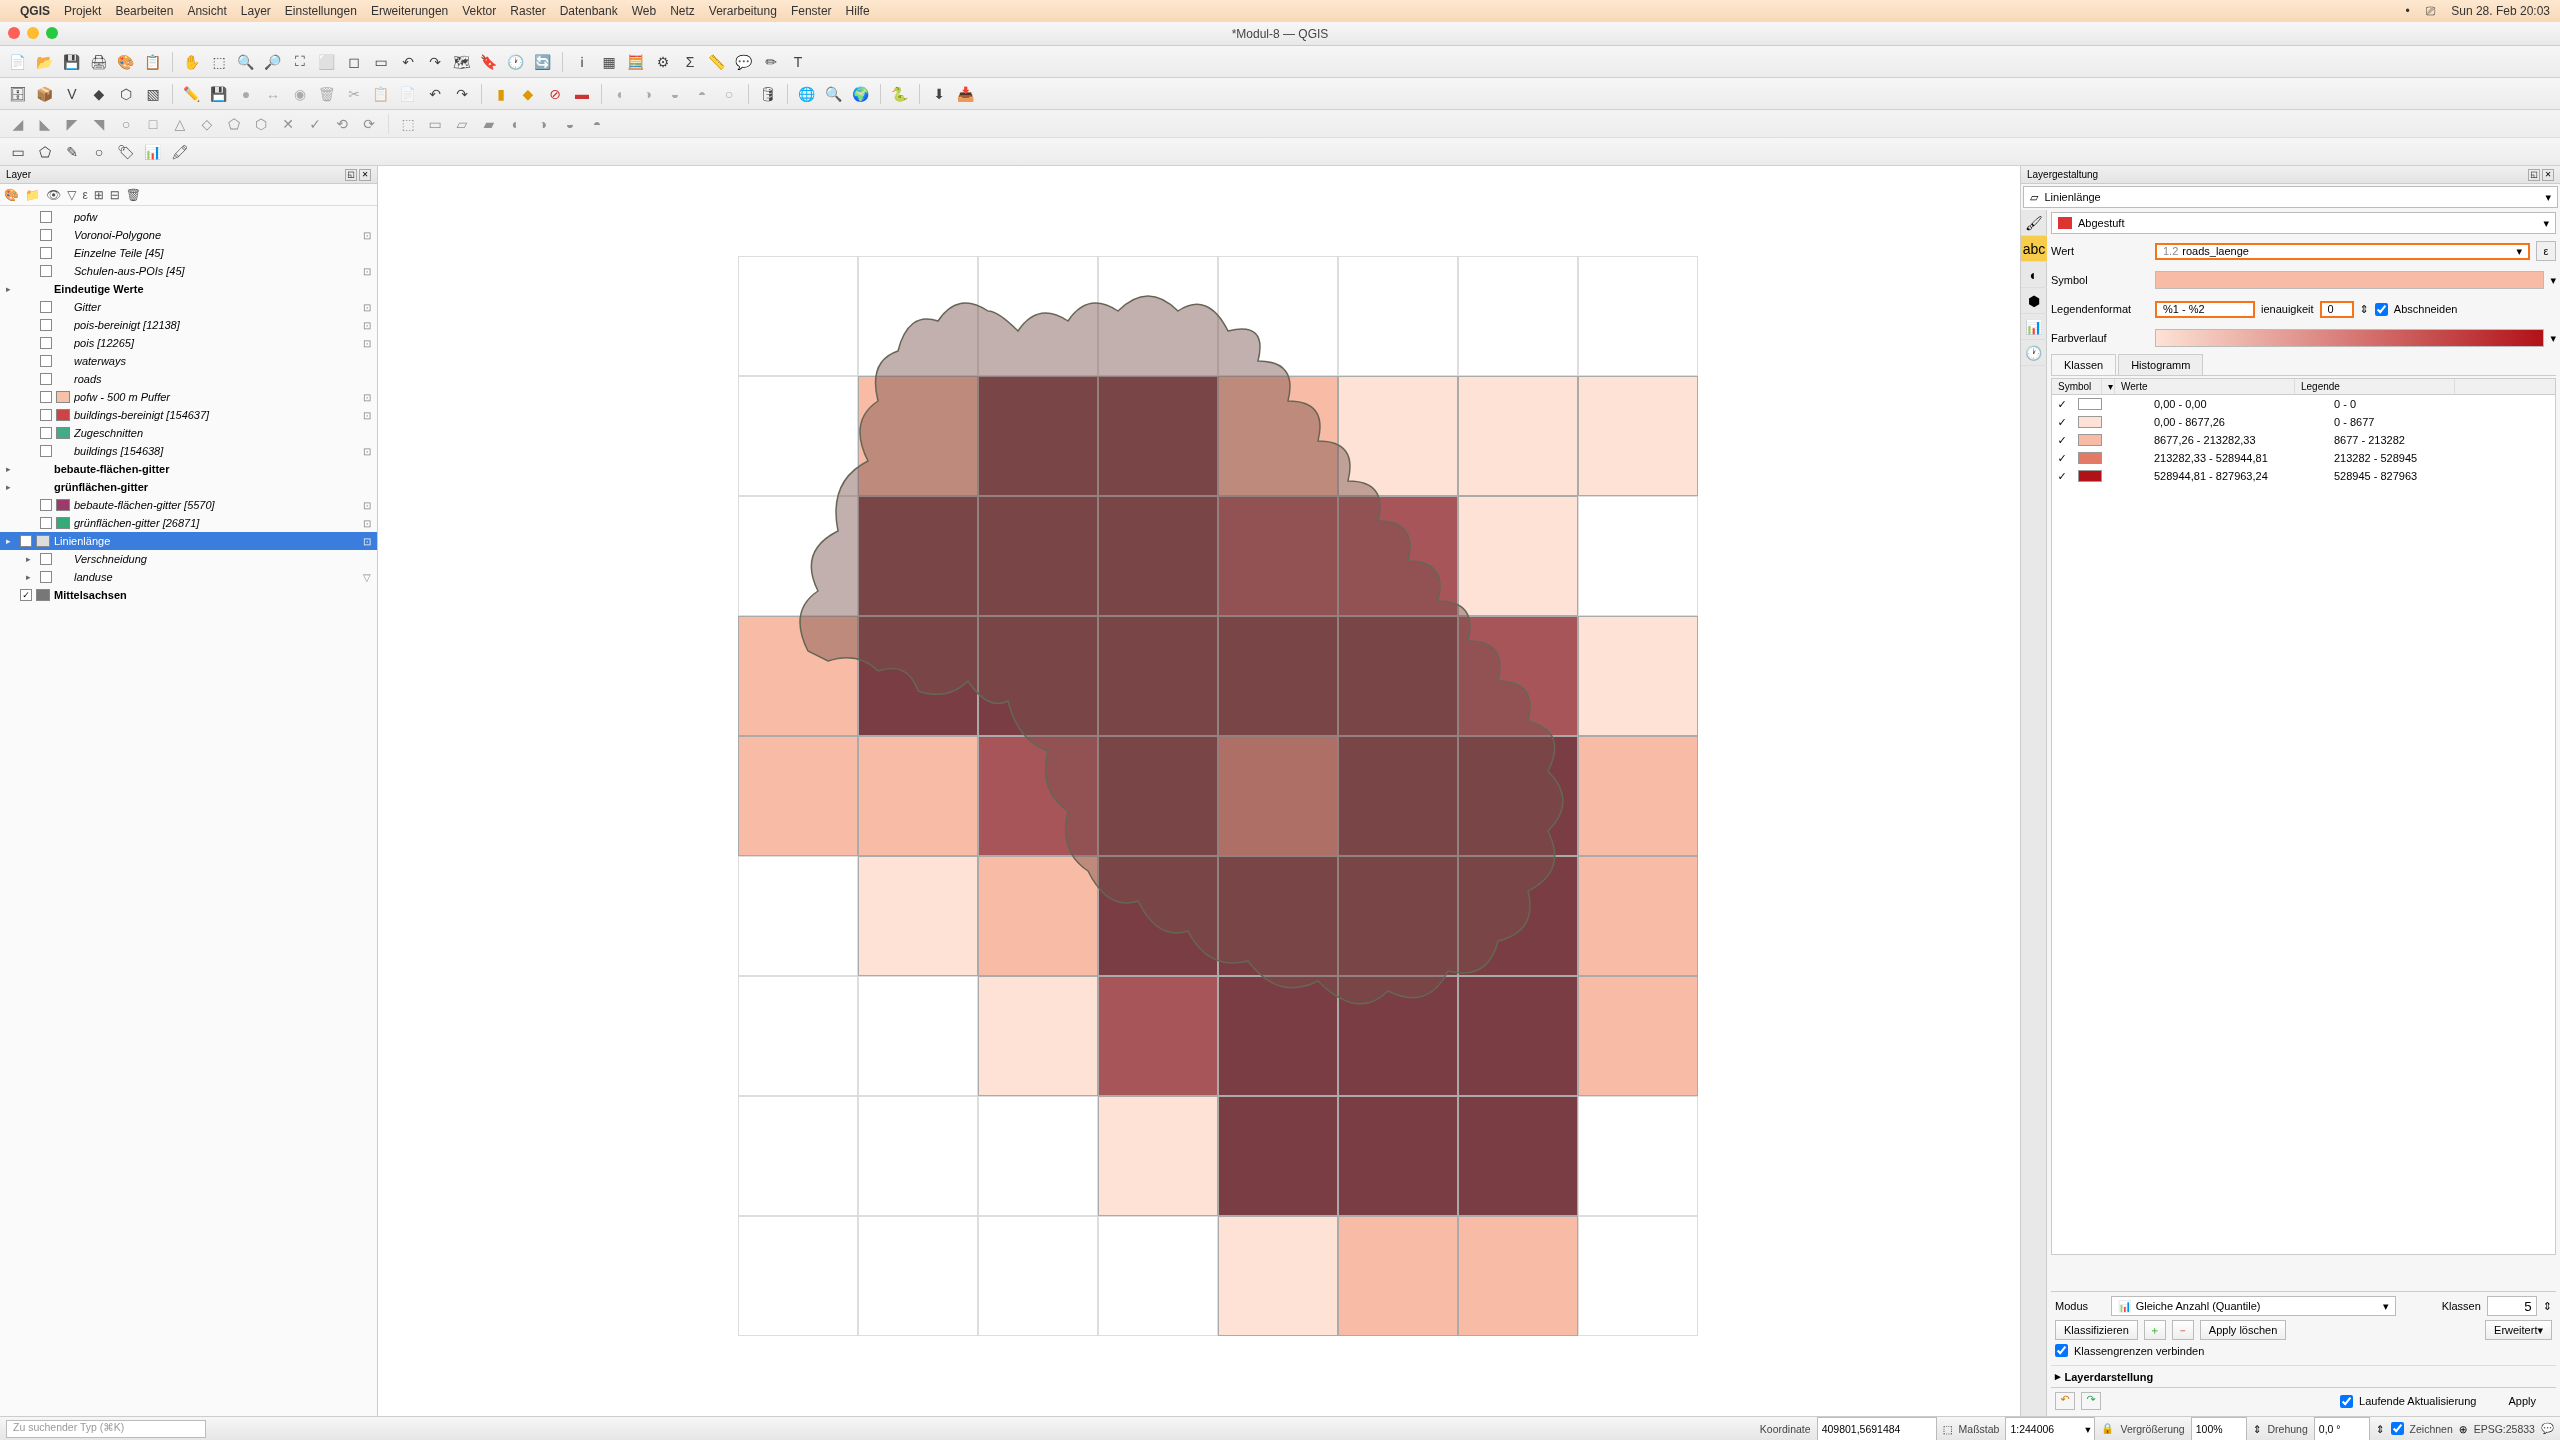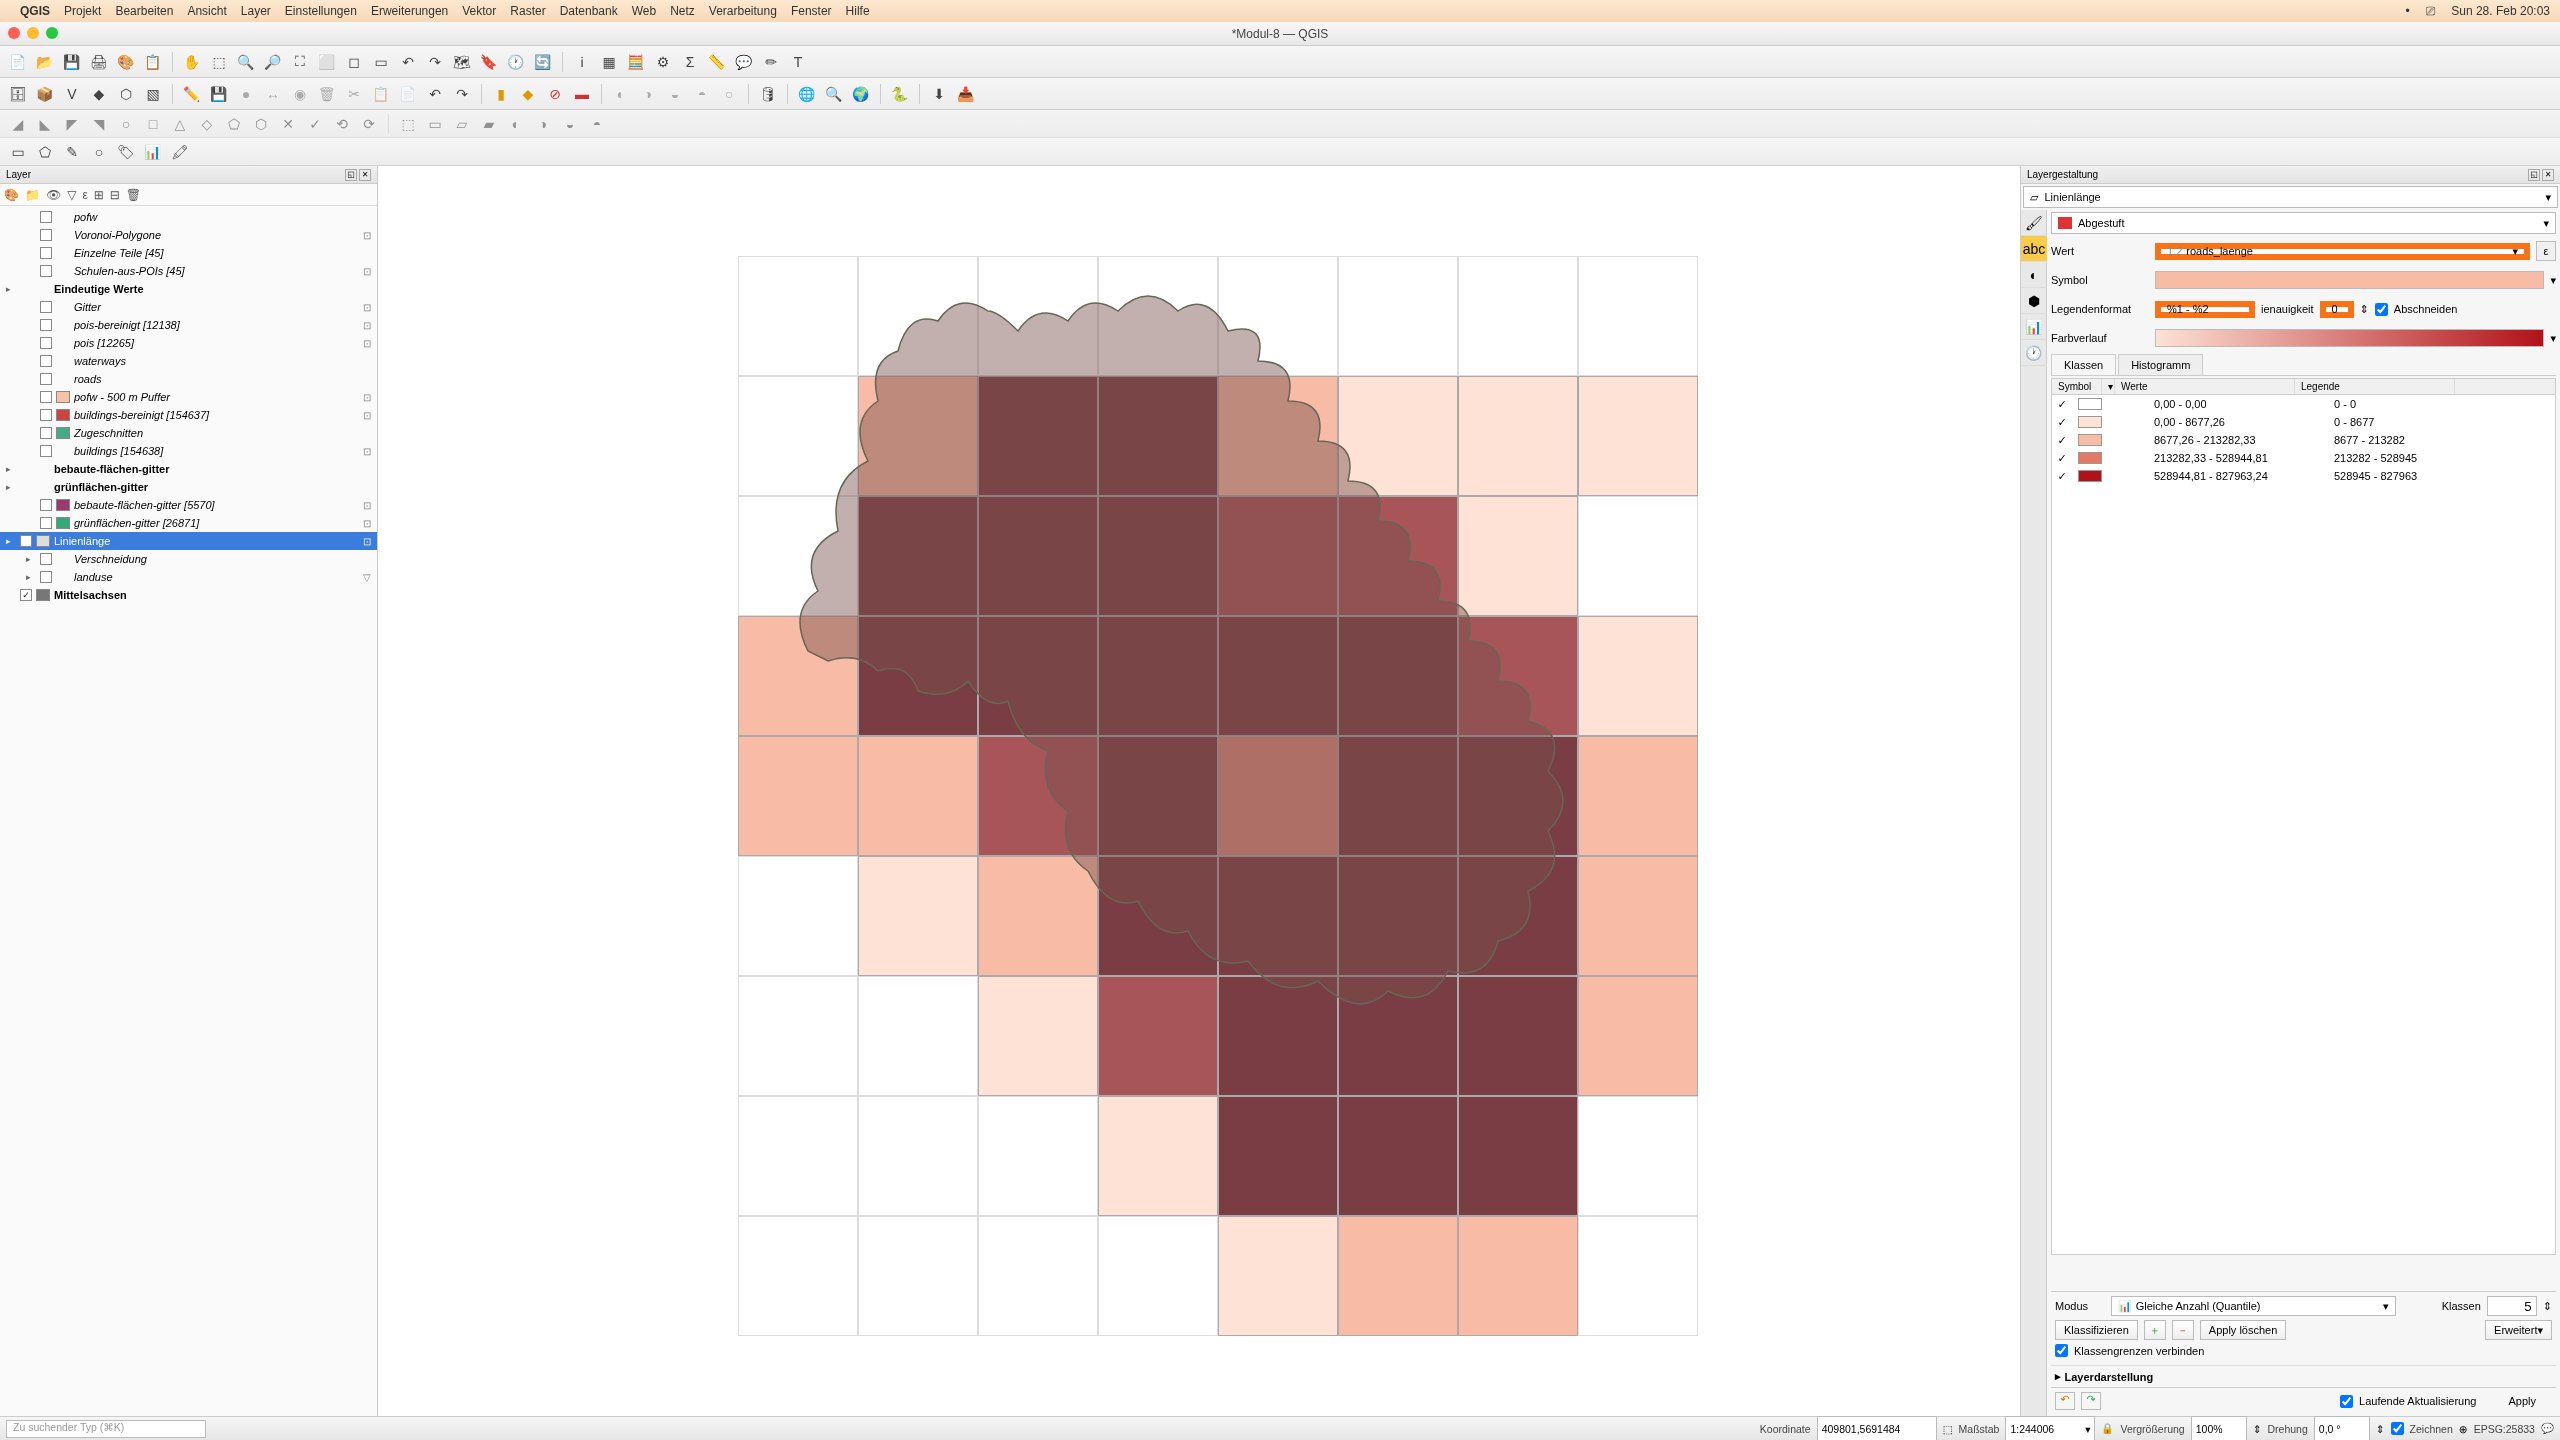--- a/index.html
+++ b/index.html
@@ -66,21 +66,21 @@
 
 .styling-panel { width: 540px; background: #f6f6f6; border-left: 1px solid #ccc; display: flex; flex-direction: column; font-size: 11px; }
 .sp-layer-select { height: 22px; border: 1px solid #bbb; margin: 2px; display: flex; align-items: center; padding: 0 6px; background: white; }
 .sp-body { display: flex; flex: 1; }
 .sp-tabs { width: 26px; background: #e8e8e8; display: flex; flex-direction: column; border-right: 1px solid #ccc; }
 .sp-tabs .vtab { width: 26px; height: 26px; display: flex; align-items: center; justify-content: center; font-size: 14px; border-bottom: 1px solid #ddd; }
 .sp-tabs .vtab.active { background: #f6cc4a; }
 .sp-content { flex: 1; padding: 2px 4px; display: flex; flex-direction: column; }
 .sp-row { display: flex; align-items: center; height: 26px; gap: 6px; margin-bottom: 3px; }
 .sp-row label { width: 98px; }
-.sp-row .field { flex: 1; height: 17px; border: 6px solid #f97316; background: white; padding: 0 6px; display: flex; align-items: center; }
+.sp-row .field { flex: 1; height: 17px; border: 2px solid #f97316; background: white; padding: 0 6px; display: flex; align-items: center; }
 .sp-row .expr-btn { width: 20px; height: 20px; border: 1px solid #bbb; background: #f0f0f0; text-align: center; line-height: 18px; }
 .sp-row .grad-bar { flex: 1; height: 18px; border: 1px solid #bbb; background: linear-gradient(to right, #fde2d5, #b11218); }
 .sp-row .sym-bar { flex: 1; height: 18px; border: 1px solid #bbb; background: #f8bba5; }
 .renderer-select { height: 22px; border: 1px solid #bbb; background: white; display: flex; align-items: center; padding: 0 6px; margin-bottom: 4px; }
 .renderer-select .rsw { width: 14px; height: 12px; background: #d33; margin-right: 6px; }
 
 .class-tabs { display: flex; border-bottom: 1px solid #ccc; }
 .class-tabs .ctab { padding: 4px 12px; border: 1px solid #ccc; border-bottom: none; background: #eee; margin-right: 2px; }
 .class-tabs .ctab.active { background: #f6f6f6; }
 
@@ -98,21 +98,21 @@
 .sp-bottom .btn { height: 20px; padding: 0 8px; border: 1px solid #bbb; background: linear-gradient(#fff,#eee); display: flex; align-items: center; }
 .sp-bottom .sel { height: 20px; border: 1px solid #bbb; background: white; padding: 0 6px; flex: 1; display: flex; align-items: center; }
 .sp-bottom .spin { width: 50px; height: 20px; border: 1px solid #bbb; background: white; text-align: right; padding: 0 4px; }
 .sp-disclosure { height: 22px; display: flex; align-items: center; padding: 0 4px; font-weight: bold; border-top: 1px solid #ddd; }
 .sp-footer { display: flex; align-items: center; gap: 6px; padding: 4px; border-top: 1px solid #ccc; }
 .sp-footer .hist { width: 20px; height: 18px; border: 1px solid #bbb; text-align: center; }
 
 
 .statusbar { height: 24px; background: linear-gradient(#f6f6f6,#e6e6e6); border-top: 1px solid #ccc; display: flex; align-items: center; padding: 0 6px; font-size: 10.5px; gap: 6px; }
 .statusbar .search { width: 200px; height: 18px; border: 1px solid #bbb; background: white; padding: 0 6px; color: #999; }
-.statusbar .sfield { height: 18px; border: 1px solid #bbb; background: white; padding: 12px 4px; display: flex; align-items: center; }
+.statusbar .sfield { height: 24px; border: 1px solid #bbb; background: white; padding: 4px 4px; display: flex; align-items: center; }
 .statusbar label { color: #444; }
 .statusbar .spacer { flex: 1; }
 </style>
 </head>
 <body>
 
 <div class="mac-menubar">
   <span class="apple"></span>
   <span class="app-name">QGIS</span>
   <span class="mitem">Projekt</span>

